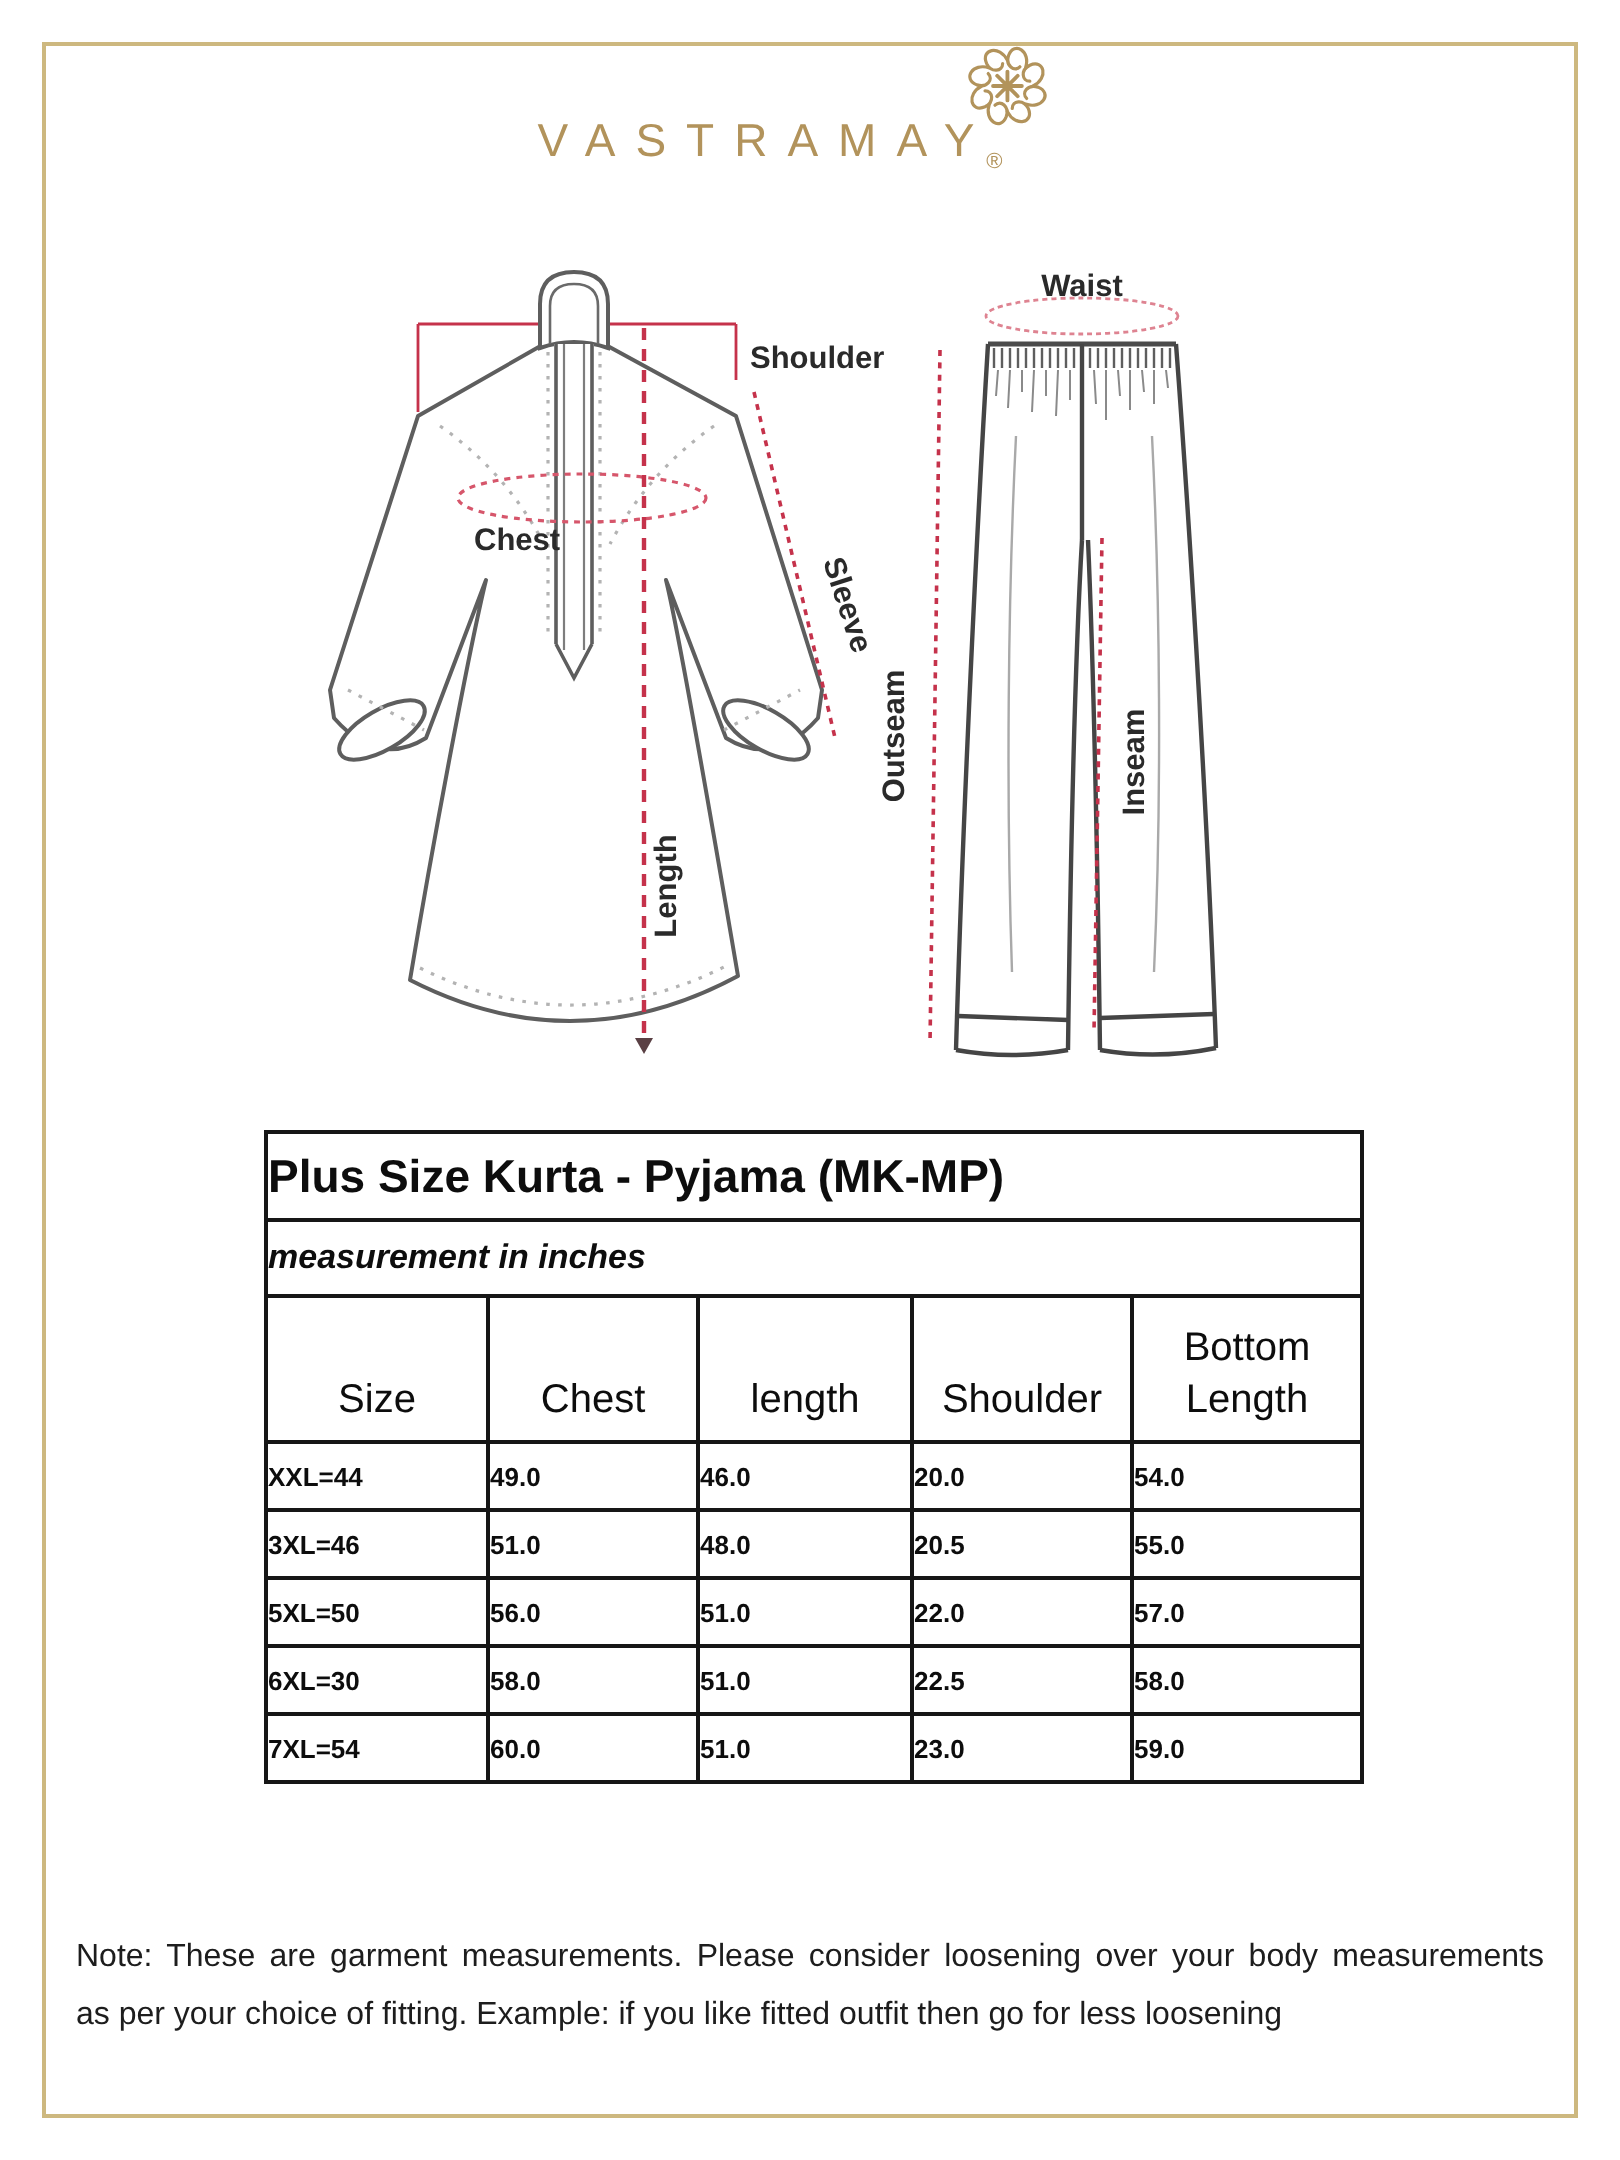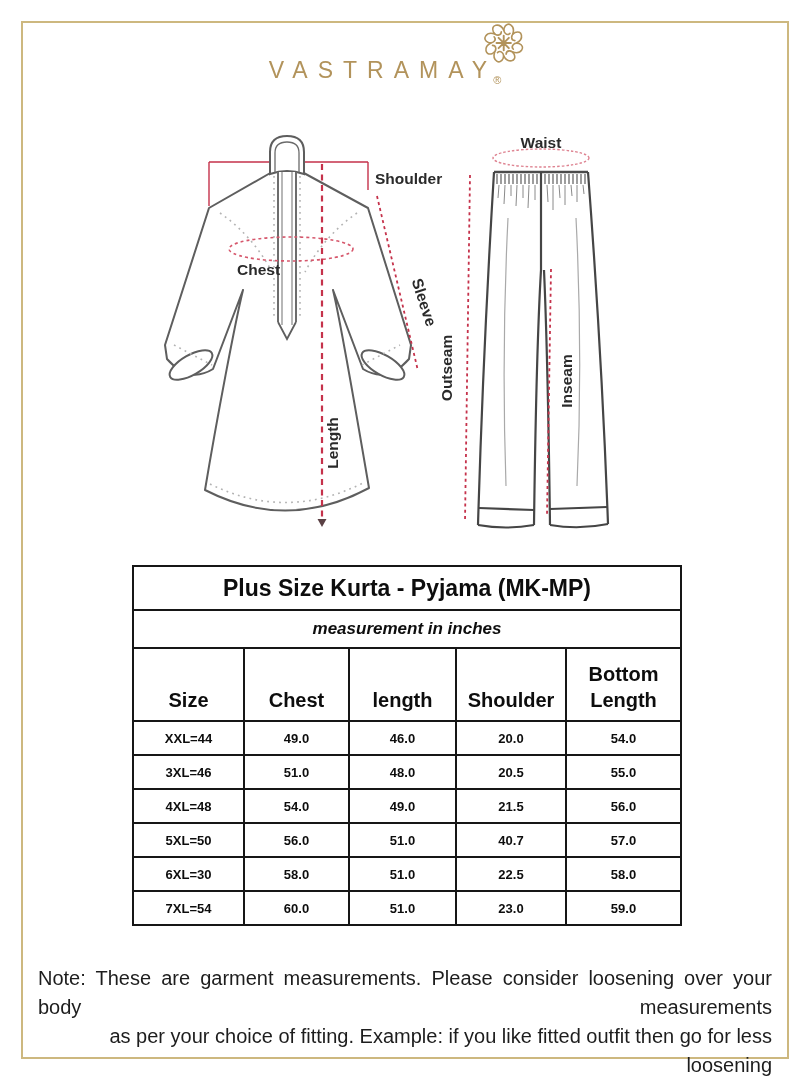--- a/index.html
+++ b/index.html
@@ -22,36 +22,36 @@
   .diagram{position:absolute;left:125px;top:118px;width:560px;height:450px;}
   .diagram text{
     font-family:"Liberation Sans",sans-serif;font-size:15.5px;font-weight:600;fill:#2a2a2a;
   }
   
   table.chart{
     position:absolute;left:132px;top:565px;width:548px;
     border-collapse:collapse;table-layout:fixed;color:#0d0d0d;
   }
   table.chart td,table.chart th{
-    border:2px solid #161616;text-align:center;padding:0;
+    border:2px solid #161616;padding:0;
   }
   tr.title-row td{font-size:23px;font-weight:bold;height:42px;}
   tr.sub-row td{font-size:17px;font-weight:bold;height:36px;font-style:italic;}
   tr.head-row th{
-    font-size:20px;font-weight:bold;height:64px;vertical-align:bottom;
+    font-size:20px;font-weight:normal;height:64px;vertical-align:bottom;
     padding-bottom:7px;line-height:1.3;
   }
   tr.data-row td{font-size:13px;font-weight:bold;height:32px;}
   
   .note{
     position:absolute;left:38px;top:964px;width:734px;
-    font-size:20px;color:#1d1d1d;line-height:29px;
+    font-size:16px;color:#1d1d1d;line-height:29px;
   }
   .note .l1{text-align:justify;text-align-last:justify;}
-  .note .l2{text-align:right;}
+  .note .l2{}
 </style>
 </head>
 <body>
 
 <div class="frame"></div>
 
 <header class="logo">
   <span class="logo-text">VASTRAMAY</span><span class="logo-reg">®</span>
   <svg class="ornament" viewBox="0 0 60 60" aria-hidden="true">
     <defs>
@@ -174,31 +174,24 @@
       <td>54.0</td>
     </tr>
     <tr class="data-row">
       <td>3XL=46</td>
       <td>51.0</td>
       <td>48.0</td>
       <td>20.5</td>
       <td>55.0</td>
     </tr>
     <tr class="data-row">
-      <td>4XL=48</td>
-      <td>54.0</td>
-      <td>49.0</td>
-      <td>21.5</td>
-      <td>56.0</td>
-    </tr>
-    <tr class="data-row">
       <td>5XL=50</td>
       <td>56.0</td>
       <td>51.0</td>
-      <td>40.7</td>
+      <td>22.0</td>
       <td>57.0</td>
     </tr>
     <tr class="data-row">
       <td>6XL=30</td>
       <td>58.0</td>
       <td>51.0</td>
       <td>22.5</td>
       <td>58.0</td>
     </tr>
     <tr class="data-row">

